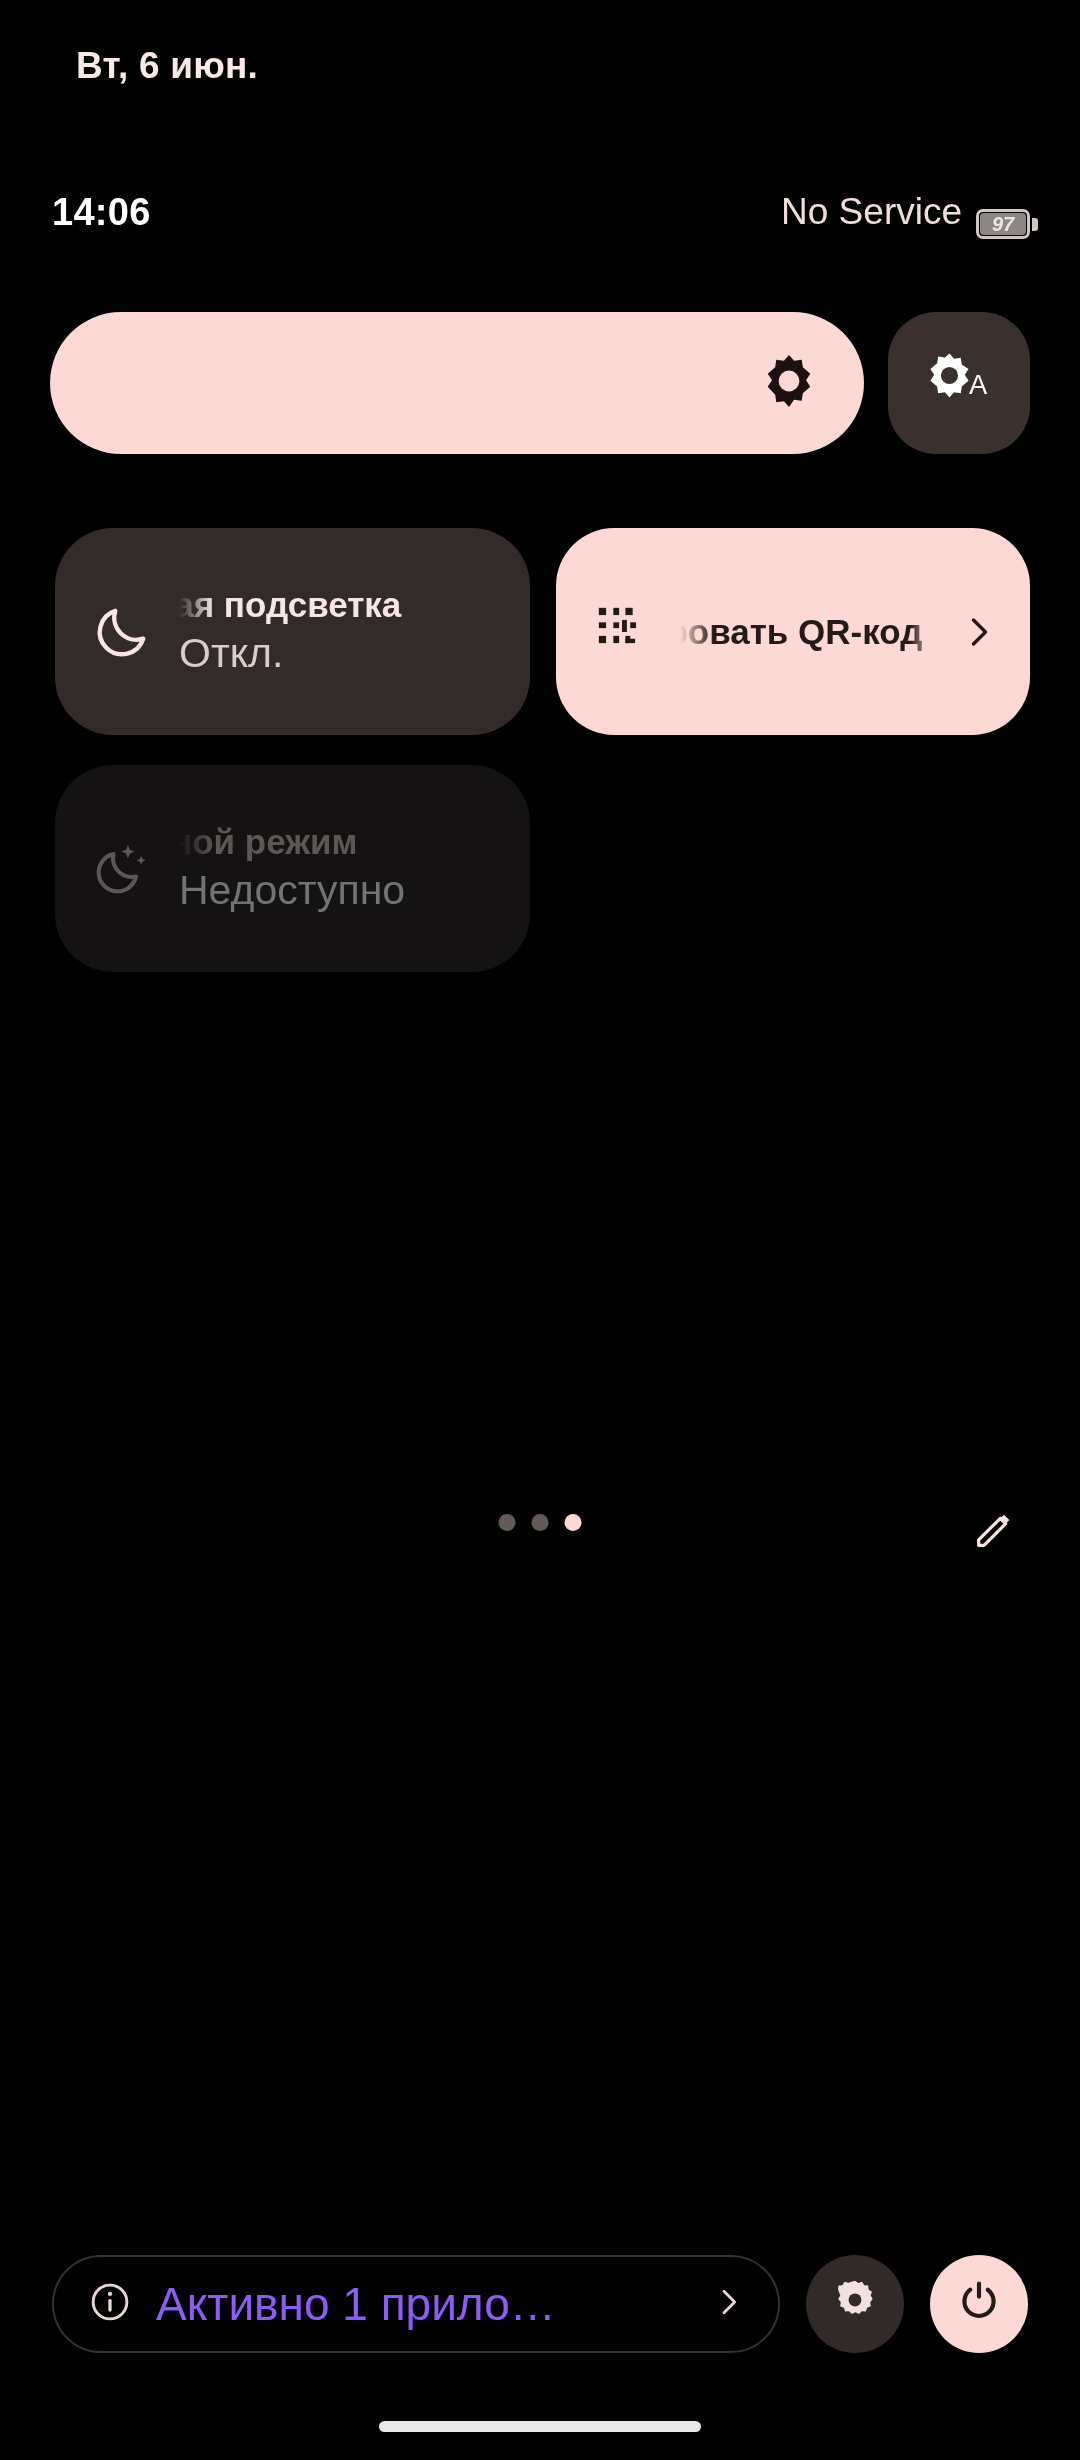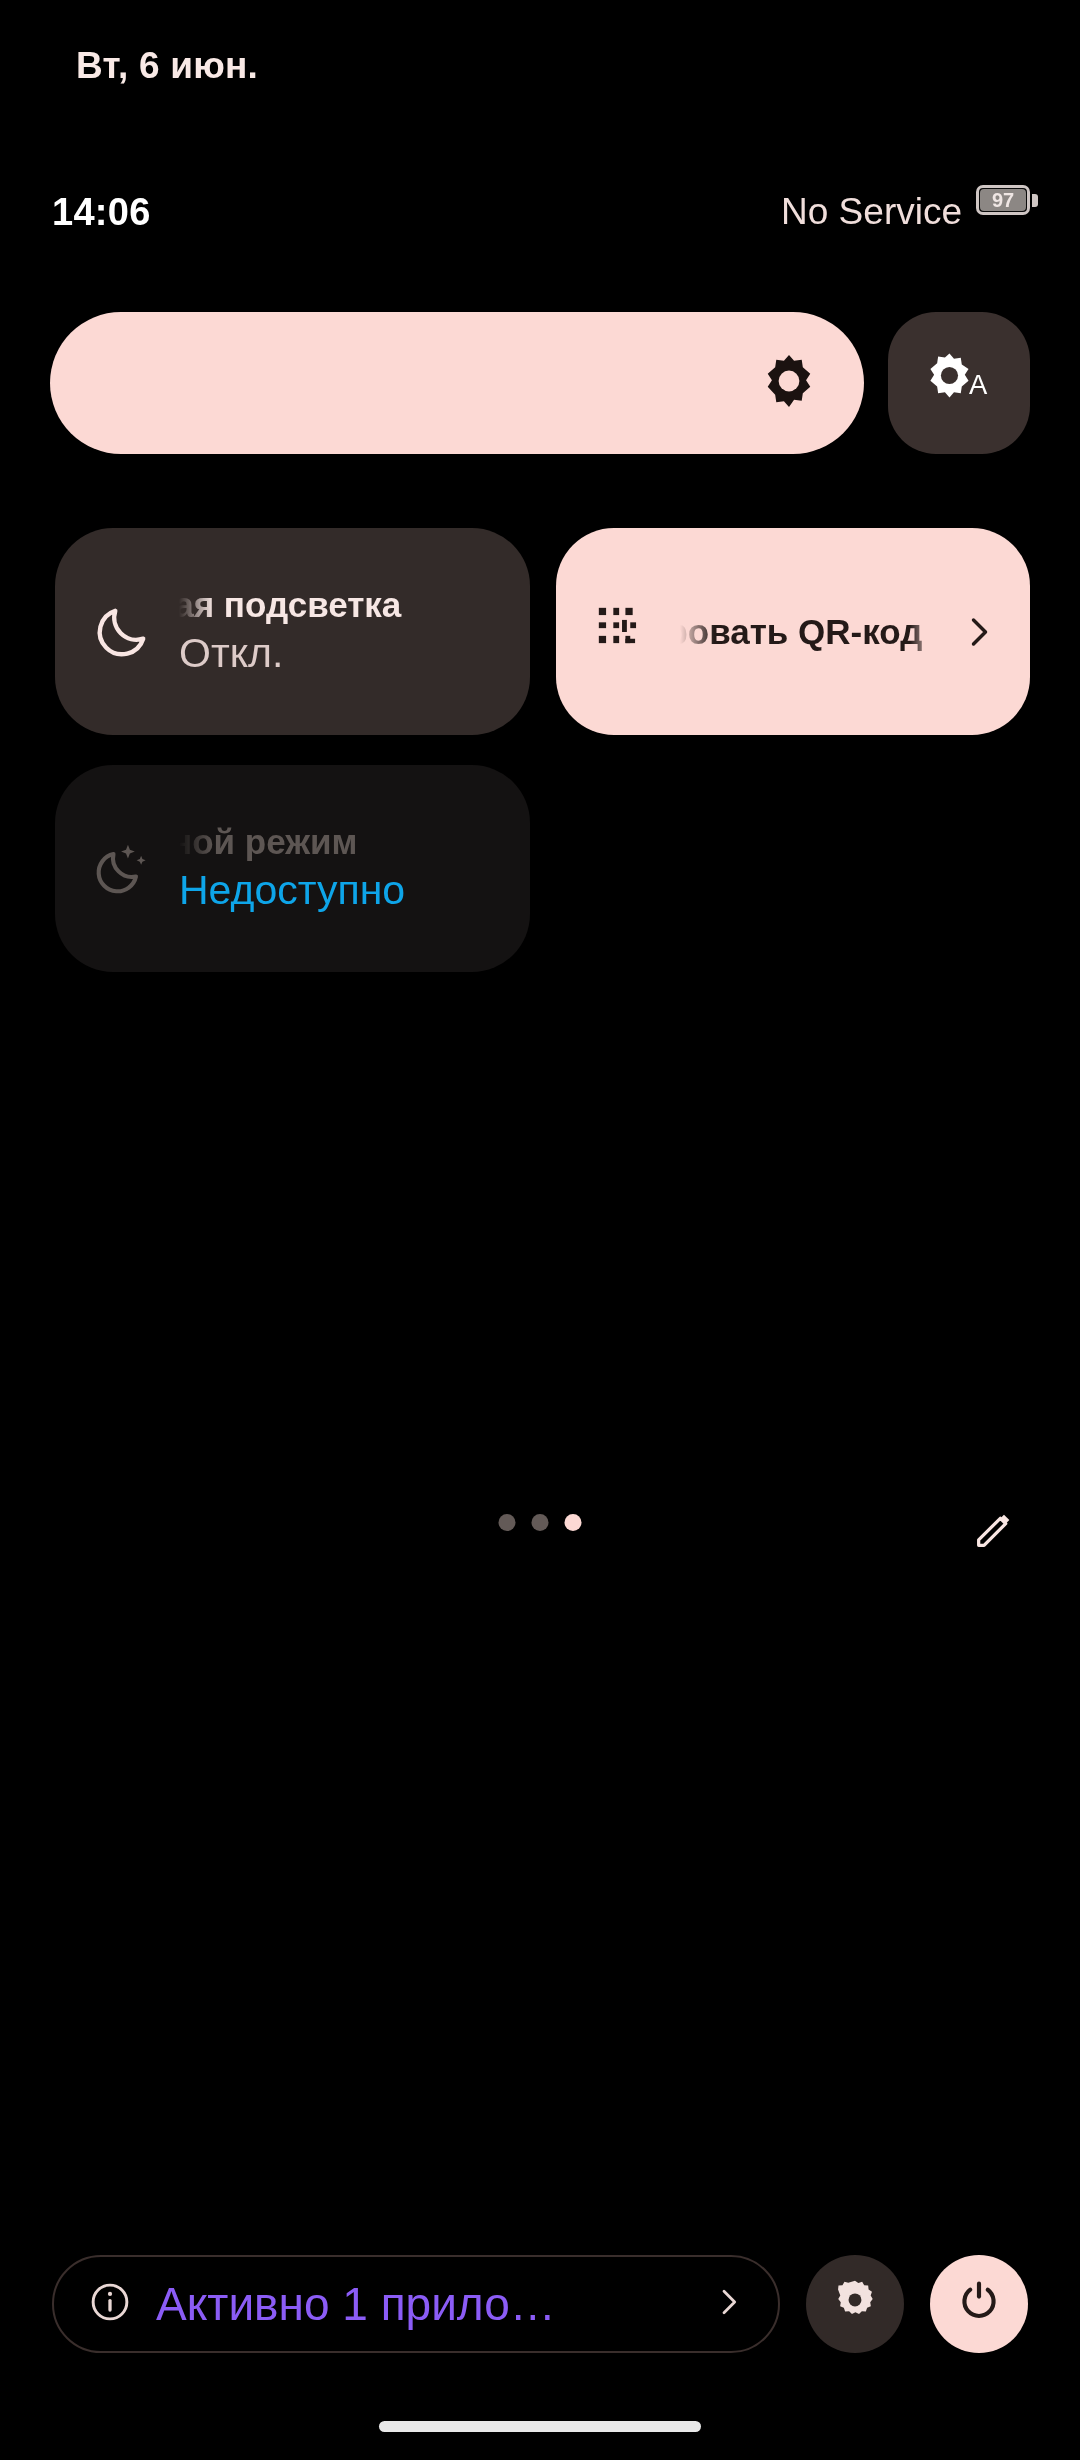--- a/index.html
+++ b/index.html
@@ -17,24 +17,24 @@
   .date-text { font-size:37px; font-weight:600; color:#f9e9e6; letter-spacing:0.2px; }
 
   
   .status-bar { position:absolute; left:0; top:185px; width:1080px; height:54px; }
   .status-time {
     position:absolute; left:52px; top:0; font-size:38px; font-weight:700;
     color:#ffffff; letter-spacing:0.3px; line-height:54px;
   }
   .status-right {
     position:absolute; right:42px; top:0; height:54px;
-    display:flex; align-items:flex-start; gap:14px;
+    display:flex; align-items:flex-end; gap:14px;
   }
   .status-carrier { font-size:37px; font-weight:400; color:#f0dedb; line-height:54px; }
-  .battery { position:relative; display:flex; align-items:center; }
+  .battery { position:relative; display:flex; align-items:center;font-style:italic; }
   .battery-body {
     width:54px; height:30px; border:3px solid #cfc6c4; border-radius:7px;
     display:flex; align-items:center; justify-content:center; background:#0a0a0a;
     position:relative; overflow:hidden;
   }
   .battery-fill {
     position:absolute; left:1px; top:1px; bottom:1px; width:96%;
     background:#8c8784; border-radius:4px;
   }
   .battery-level {
@@ -75,21 +75,21 @@
   .tile-title {
     font-size:35px; font-weight:700; white-space:nowrap; line-height:1.25;
     -webkit-mask-image:linear-gradient(to right, rgba(0,0,0,0) 0px, #000 34px, #000 calc(100% - 26px), rgba(0,0,0,0) 100%);
     mask-image:linear-gradient(to right, rgba(0,0,0,0) 0px, #000 34px, #000 calc(100% - 26px), rgba(0,0,0,0) 100%);
   }
   .tile-sub { font-size:41px; font-weight:400; line-height:1.3; white-space:nowrap; }
   .tile.inactive .tile-title { color:#f7e7e4; }
   .tile.inactive .tile-sub { color:#ddcbc8; }
   .tile.active .tile-title { color:#241a18; }
   .tile.disabled .tile-title { color:#5d5653; }
-  .tile.disabled .tile-sub { color:#0ea5e9; }
+  .tile.disabled .tile-sub { color:#737373; }
   .tile-title-marq { display:inline-block; transform:translateX(-92px); }
   .tile-title-marq-qr { display:inline-block; transform:translateX(-118px); }
   .tile-title-marq-bt { display:inline-block; transform:translateX(-74px); }
   .tile-chevron { flex:0 0 auto; display:flex; align-items:center; }
 
   
   .pager { position:absolute; left:0; top:1500px; width:1080px; height:60px; }
   .dots {
     position:absolute; left:50%; transform:translateX(-50%);
     top:14px; display:flex; gap:16px; align-items:center;

